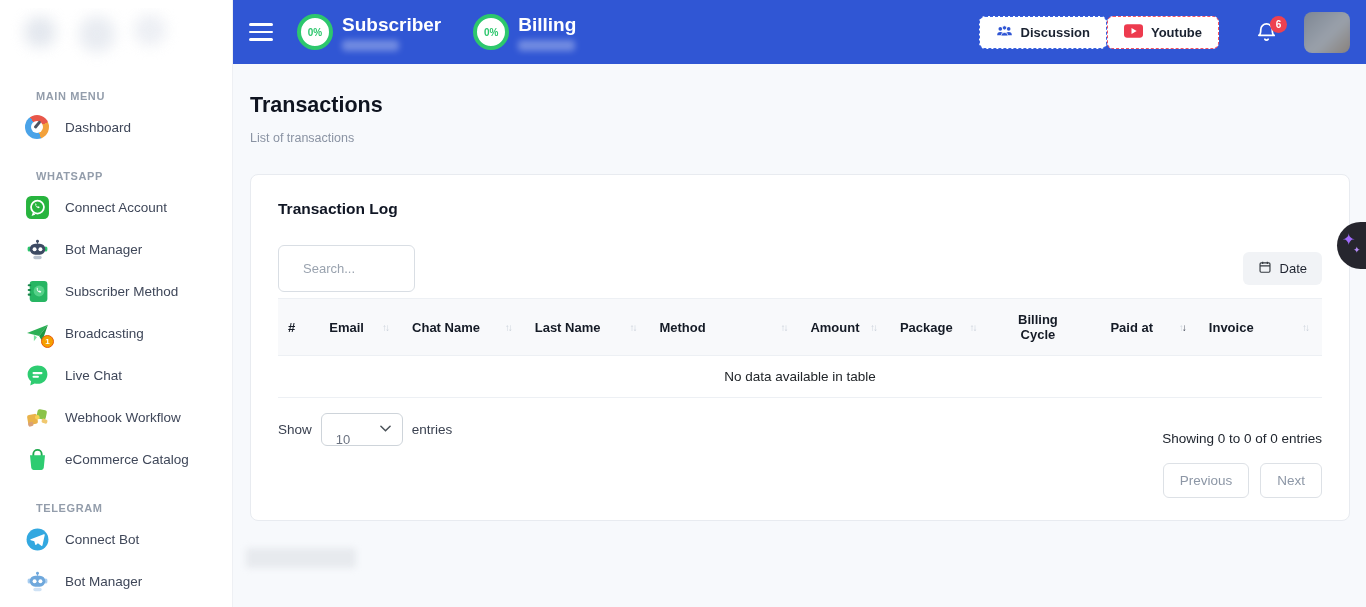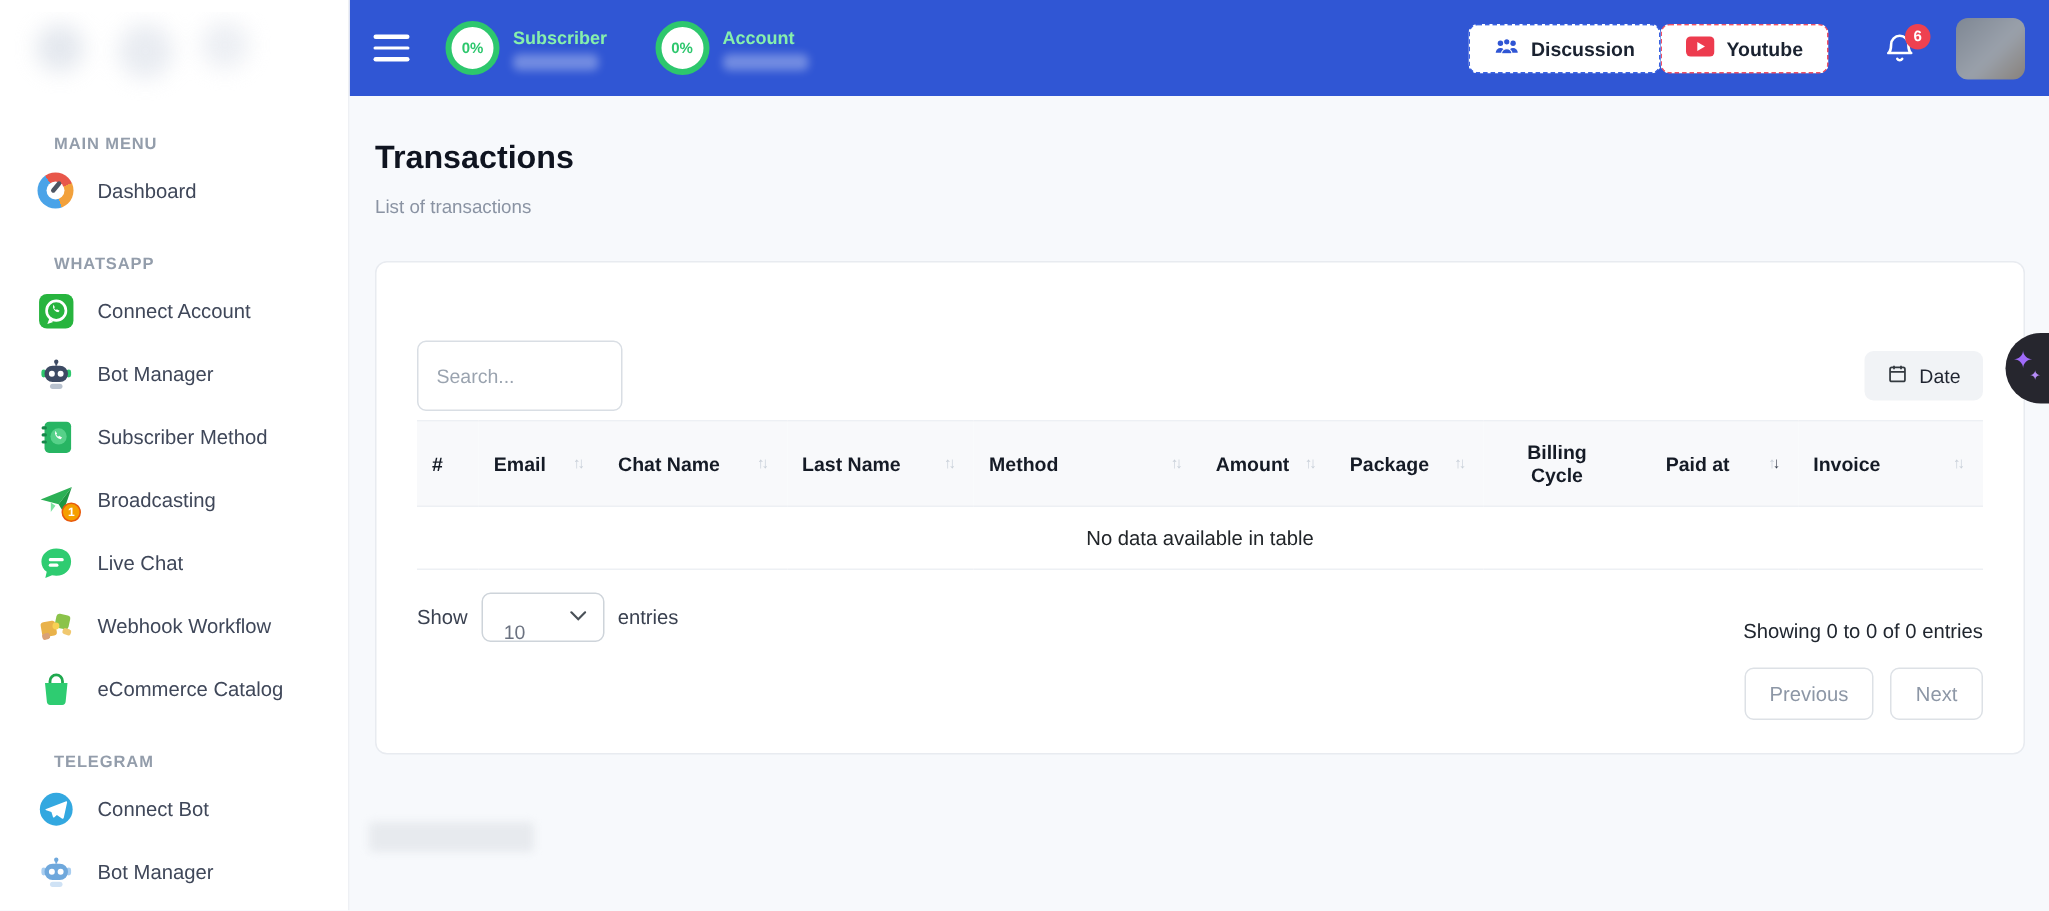--- a/index.html
+++ b/index.html
@@ -27,21 +27,21 @@
     background:#f59f00; border:1.5px solid #e8590c; color:#fff; font-size:8px; font-weight:700; font-style:normal;
     display:flex; align-items:center; justify-content:center; }
 
   
   .topbar { position:absolute; left:233px; top:0; right:0; height:64px; background:#3056d4; display:flex; align-items:center; padding:0 16px 0 16px; z-index:4; }
   .hamburger { width:24px; display:flex; flex-direction:column; gap:5px; cursor:pointer; margin-right:24px; }
   .hamburger i { display:block; height:2.4px; background:#fff; border-radius:2px; }
   .stat { display:flex; align-items:center; gap:9px; margin-right:32px; }
   .stat-ring { width:36px; height:36px; border-radius:50%; border:4px solid #2dc76d; background:#fff; display:flex; align-items:center; justify-content:center; font-size:10px; font-weight:700; color:#2dc76d; }
   .stat-col { display:flex; flex-direction:column; }
-  .stat-label { color:#86efac; font-size:12px; font-weight:700; }
+  .stat-label { color:#ffffff; font-size:19px; font-weight:700; }
   .stat-blob { margin-top:4px; width:57px; height:11px; border-radius:4px; background:rgba(255,255,255,.32); filter:blur(3px); }
   .top-spacer { flex:1; }
   .top-btn { display:flex; align-items:center; gap:8px; background:#fff; border-radius:6px; padding:7px 16px; font-size:13px; font-weight:700; color:#1a2230; cursor:pointer; }
   .yt-btn { border:1.6px dashed #ef5266; margin-right:12px; }
   .disc-btn { border:1.6px dashed #3b63e0; }
   .bell-wrap { position:relative; margin:0 26px 0 24px; cursor:pointer; }
   .bell-wrap svg { width:23px; height:23px; display:block; }
   .bell-badge { position:absolute; top:-5px; right:-9px; width:17px; height:17px; border-radius:50%; background:#ee4150; color:#fff; font-size:10px; font-weight:700; display:flex; align-items:center; justify-content:center; }
   .avatar { width:46px; height:41px; border-radius:8px; overflow:hidden; position:relative; cursor:pointer; }
   .avatar i { position:absolute; inset:-5px; background:linear-gradient(135deg,#79828f,#9aa1ab 55%,#83796f); filter:blur(3px); }
@@ -50,21 +50,21 @@
   .main { position:absolute; left:233px; top:64px; right:0; bottom:0; background:#f7f9fc; padding:29px 16px 0 17px; }
   .title-row { display:flex; align-items:center; gap:17px; }
   .page-title { font-size:21.5px; font-weight:700; color:#0f1420; }
   .manual-btn { display:flex; align-items:center; gap:9px; background:#e9ecef; border-radius:4px; padding:9px 15px; font-size:13px; color:#1f2430; cursor:pointer; }
   .manual-btn svg { width:15px; height:15px; }
   .page-subtitle { margin-top:13px; font-size:12.5px; color:#8a93a3; }
 
   .card { margin-top:29px; background:#fff; border:1px solid #e8ebf0; border-radius:8px; padding:25px 27px 22px; }
   .card-title { font-size:15.5px; font-weight:700; color:#101624; }
   .controls-row { margin-top:27px; display:flex; align-items:center; justify-content:space-between; }
-  .search-input { width:137px; height:47px; border:1px solid #d9dee4; border-radius:6px; padding:0 12px; font-size:13px; color:#343a40; outline:none; font-family:"Liberation Sans",sans-serif; }
+  .search-input { width:137px; height:47px; border:1px solid #d9dee4; border-radius:6px; padding:0 24px; font-size:13px; color:#343a40; outline:none; font-family:"Liberation Sans",sans-serif; }
   .search-input::placeholder { color:#9aa3af; }
   .date-btn { display:flex; align-items:center; gap:8px; background:#f1f3f6; border-radius:6px; padding:8px 15px; font-size:13px; color:#1f2430; cursor:pointer; }
   .date-btn svg { width:14px; height:14px; }
 
   table { width:100%; border-collapse:collapse; margin-top:6px; }
   thead tr { background:#f8f9fb; border-top:1px solid #edf0f4; border-bottom:1px solid #edf0f4; }
   th { padding:13px 10px; }
   .hwrap { display:flex; align-items:center; justify-content:space-between; gap:4px; font-size:13px; font-weight:700; color:#151b26; }
   .sort-icon { font-style:normal; font-size:10px; color:#c9d0d9; letter-spacing:-2px; white-space:nowrap; padding-right:4px; }
   th[data-sort="none"] .sort-icon { visibility:hidden; }
@@ -232,21 +232,21 @@
       <div class="stat-col">
         <span class="stat-label">Subscriber</span>
         <span class="stat-blob"></span>
       </div>
     </div>
     <div class="stat">
       <div class="stat-ring">
           <span>0%</span>
         </div>
       <div class="stat-col">
-        <span class="stat-label">Account</span>
+        <span class="stat-label">Billing</span>
         <span class="stat-blob"></span>
       </div>
     </div>
 
     <div class="top-spacer"></div>
 
     <div class="top-btn disc-btn">
       <span><svg width="17" height="14" viewBox="0 0 24 20">
             <circle cx="6" cy="7" r="2.6" fill="#2f55d4"></circle>
             <circle cx="18" cy="7" r="2.6" fill="#2f55d4"></circle>
@@ -278,20 +278,21 @@
       </div>
   </div>
 
   <div class="main">
     <div class="title-row">
       <div class="page-title">Transactions</div>
     </div>
     <div class="page-subtitle">List of transactions</div>
 
     <div class="card">
+      <div class="card-title">Transaction Log</div>
 
       <div class="controls-row">
         <input class="search-input" type="text" placeholder="Search..." style="">
         <div class="date-btn">
           <span><svg viewBox="0 0 24 24" fill="none" stroke="#343a40" stroke-width="2">
                 <rect x="3.5" y="5" width="17" height="16" rx="2"></rect>
                 <path d="M8 3v4M16 3v4M3.5 10h17"></path>
               </svg></span>
           <span>Date</span>
         </div>

